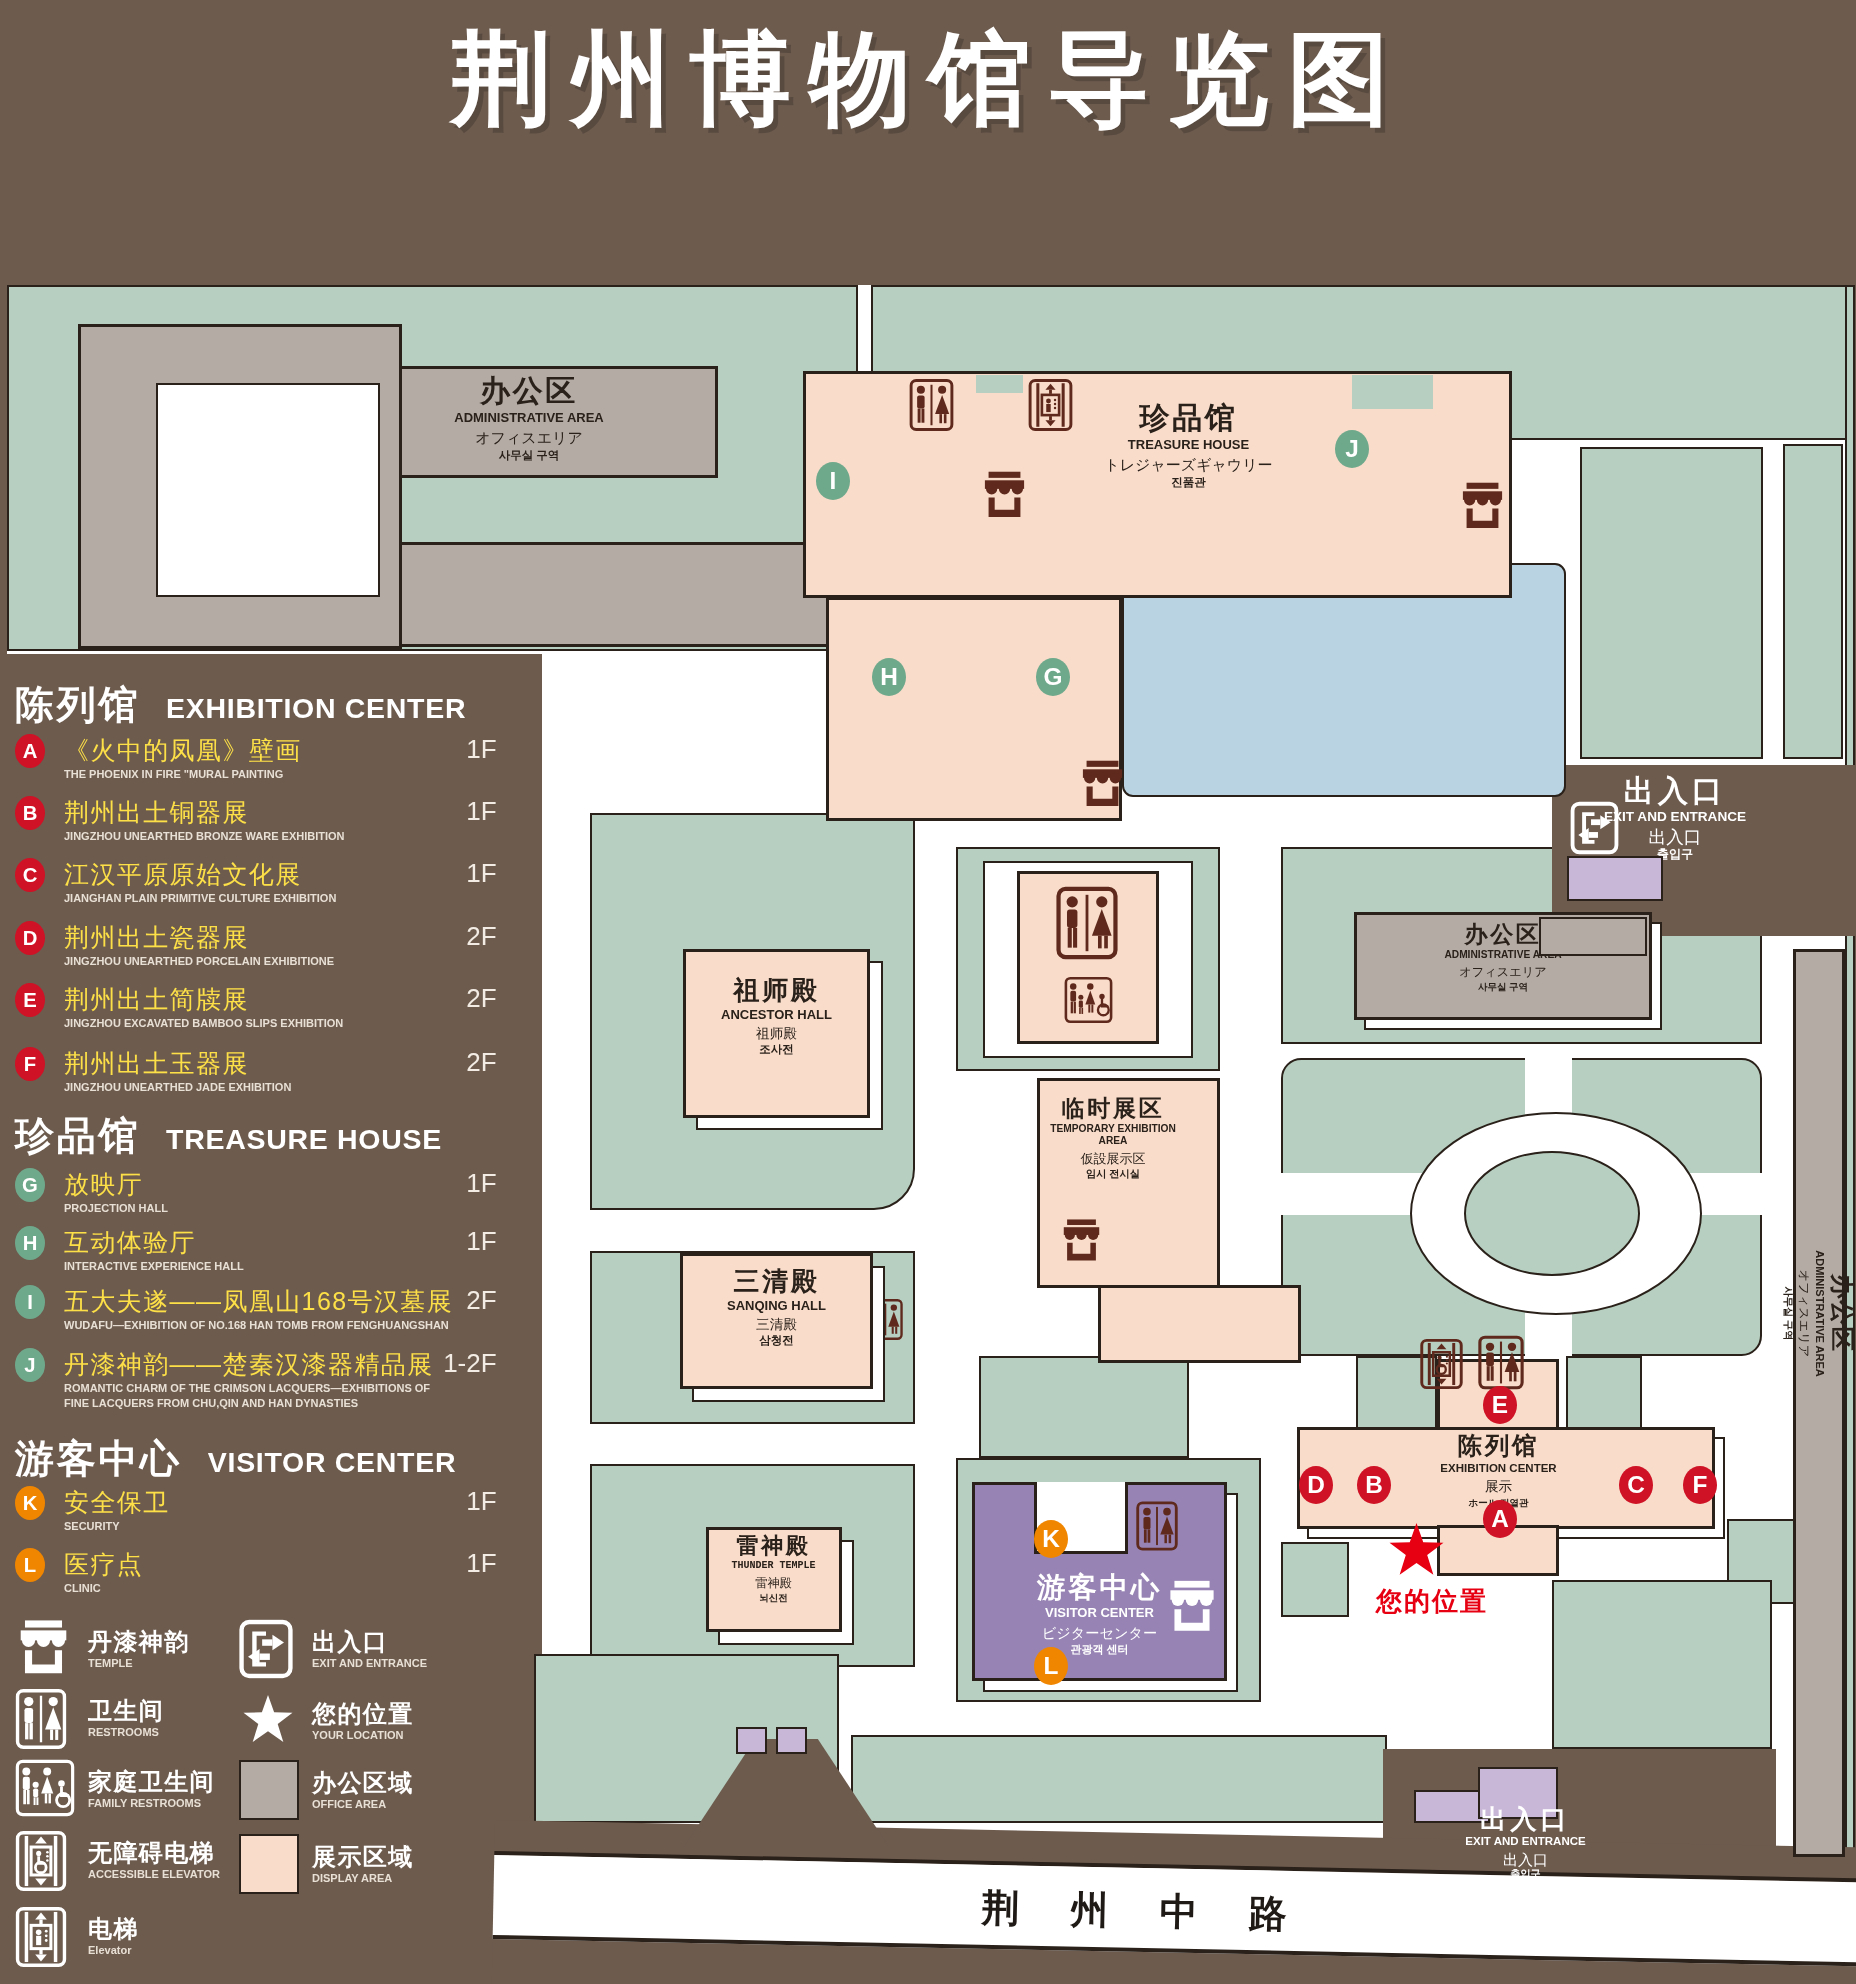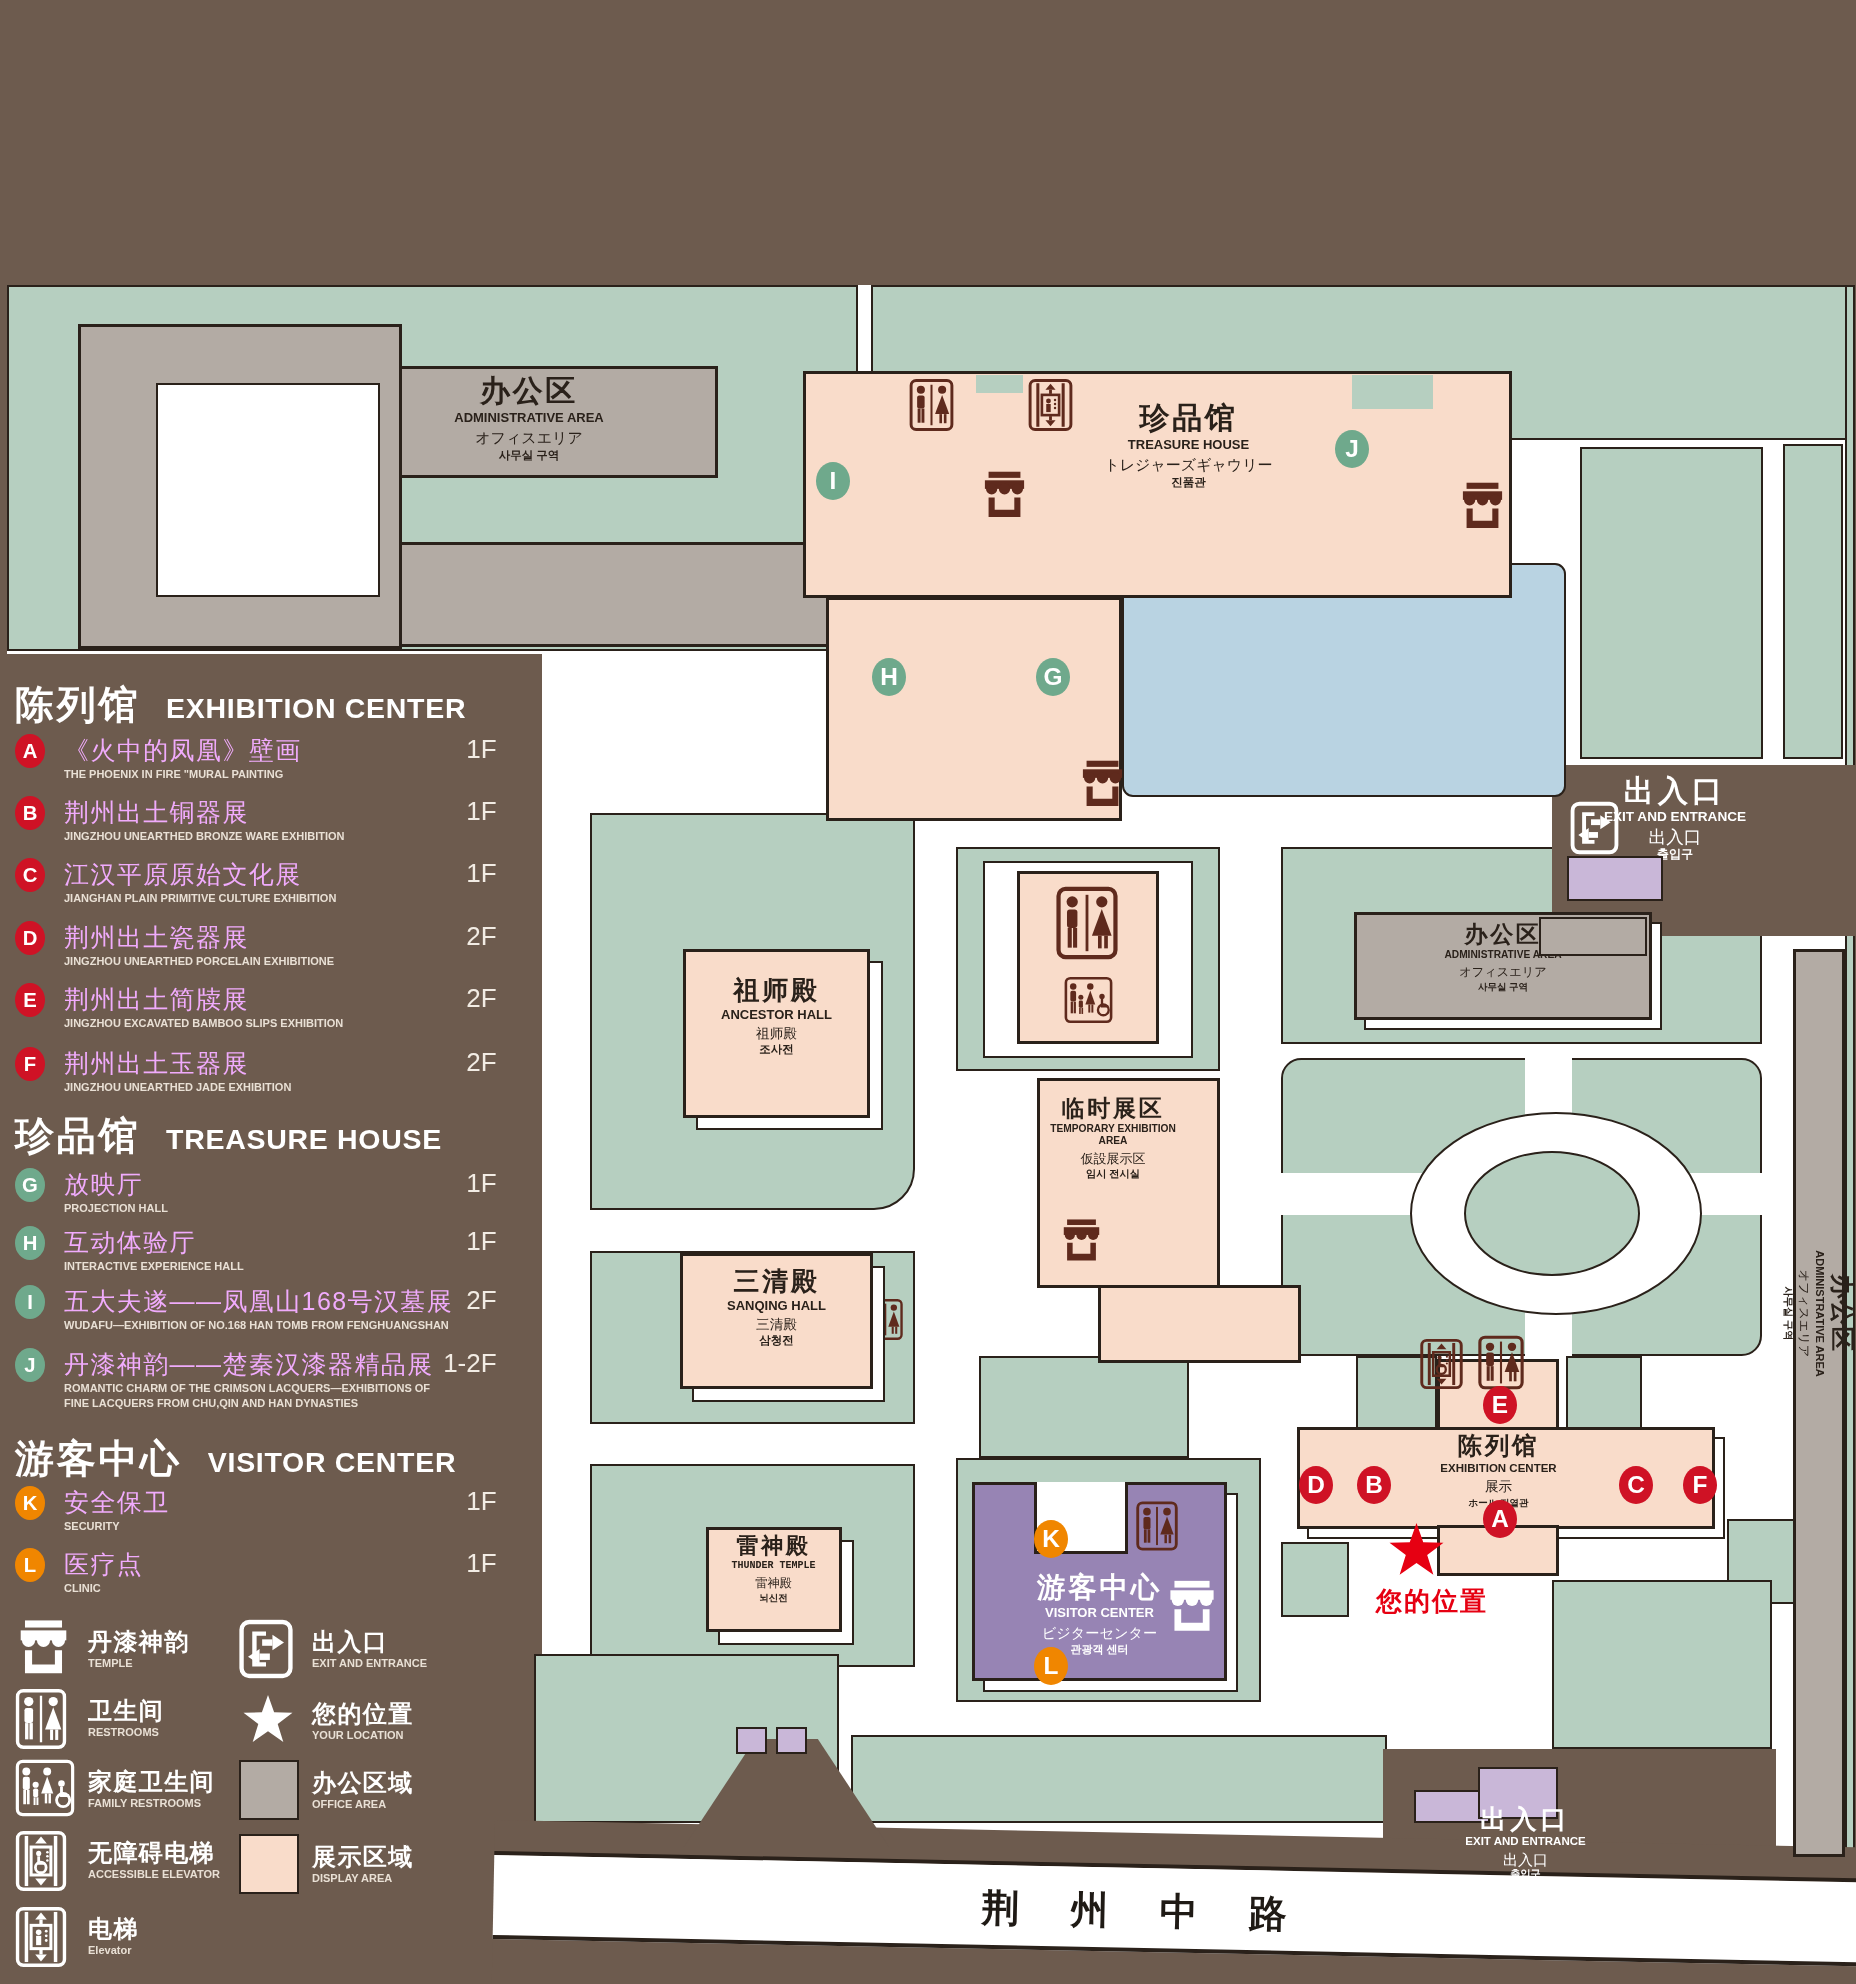--- a/index.html
+++ b/index.html
@@ -78,21 +78,21 @@
   .gatelab .l2{display:block;font-size:12.2px;font-weight:bold;}
   .gatelab .l3{display:block;font-size:15px;margin-top:1.4px;}
   .gatelab .l4{display:block;font-size:10.2px;font-weight:bold;}
   
   .lg-sec{position:absolute;left:15px;display:flex;align-items:baseline;gap:26px;color:#fff;}
   .lg-sec .cn{font-size:39px;font-weight:bold;letter-spacing:2.7px;}
   .lg-sec .en{font-size:28.5px;font-weight:bold;letter-spacing:0.7px;}
   .lg-item{position:absolute;left:15px;width:487px;}
   .lmk{position:absolute;left:0;top:0;width:30px;height:34px;border-radius:50%;color:#fff;
     font-size:20.3px;font-weight:bold;display:flex;align-items:center;justify-content:center;}
-  .lg-item .cn{position:absolute;left:49px;top:0;font-size:25px;color:#f0abfc;letter-spacing:1.4px;white-space:nowrap;}
+  .lg-item .cn{position:absolute;left:49px;top:0;font-size:25px;color:#fde047;letter-spacing:1.4px;white-space:nowrap;}
   .lg-item .fl{position:absolute;right:5.4px;top:0;font-size:26px;color:var(--cream);}
   .lg-item .en{position:absolute;left:49px;top:33px;width:393px;font-size:11px;font-weight:bold;
     color:#e9e0d5;line-height:1.35;}
   .sym{position:absolute;}
   .sym .icbox{position:absolute;left:0;top:0;color:#fff;}
   .sym .cn{position:absolute;left:73px;top:6.8px;font-size:24px;font-weight:bold;color:#fff;letter-spacing:1.4px;white-space:nowrap;}
   .sym .en{position:absolute;left:73px;top:38px;font-size:11px;font-weight:bold;color:#e9e0d5;white-space:nowrap;}
   .sw{position:absolute;left:0;top:0;width:56px;height:56px;border:2px solid var(--line);}
   .sw.office{background:var(--gray);} .sw.display{background:var(--pink);}
 </style>
@@ -177,20 +177,21 @@
       <polygon points="16,23 16,35 7,29" fill="currentColor"></polygon>
     </symbol>
     <symbol id="i-star" viewBox="0 0 100 96">
       <polygon points="50,0 62,34 98,35 69,57 80,92 50,71 20,92 31,57 2,35 38,34" fill="currentColor"></polygon>
     </symbol>
   </defs>
 </svg>
 
 <div class="page">
 
+  <div class="title-cn">荆州博物馆导览图</div>
 
   <div class="shp wb" style="left:6.8px;top:285px;width:851px;height:369px;"></div>
   <div class="shp wb" style="left:542px;top:285px;width:1309px;height:1586px;"></div>
 
   <div class="shp g" style="left:6.8px;top:285px;width:851px;height:366px;"></div>
   <div class="shp g" style="left:871px;top:285px;width:980px;height:155px;"></div>
   <div class="shp g" style="left:1580px;top:447px;width:183px;height:312px;"></div>
   <div class="shp g" style="left:1783px;top:444px;width:60px;height:315px;"></div>
   <div class="shp g" style="left:1845px;top:285px;width:9.5px;height:1580px;"></div>
   <div class="shp g" style="left:1281px;top:847px;width:481px;height:197px;"></div>

